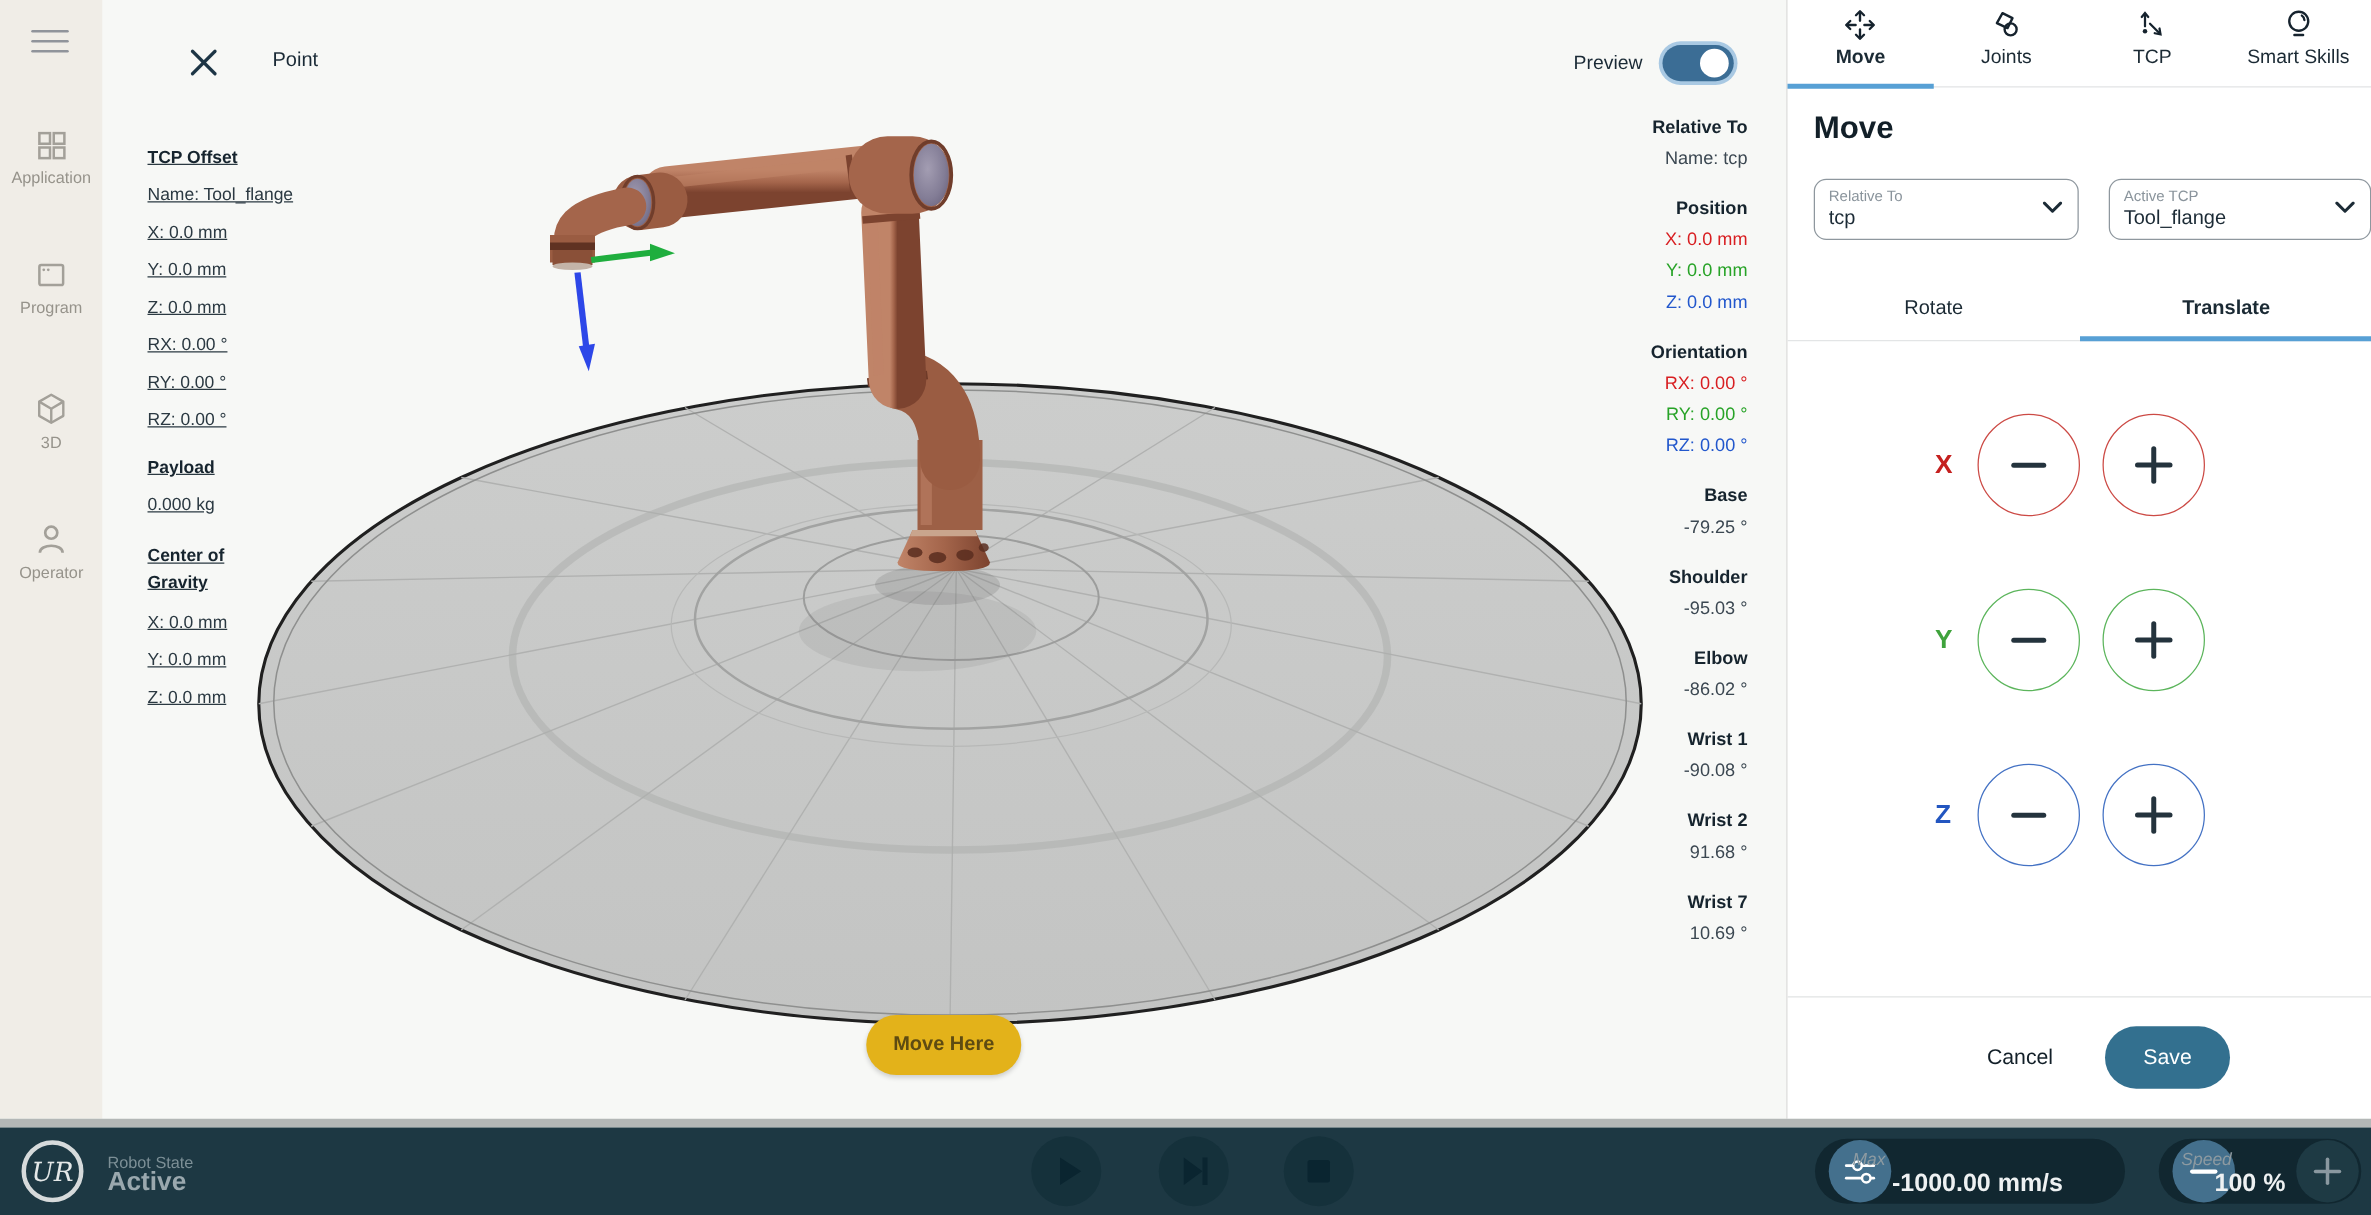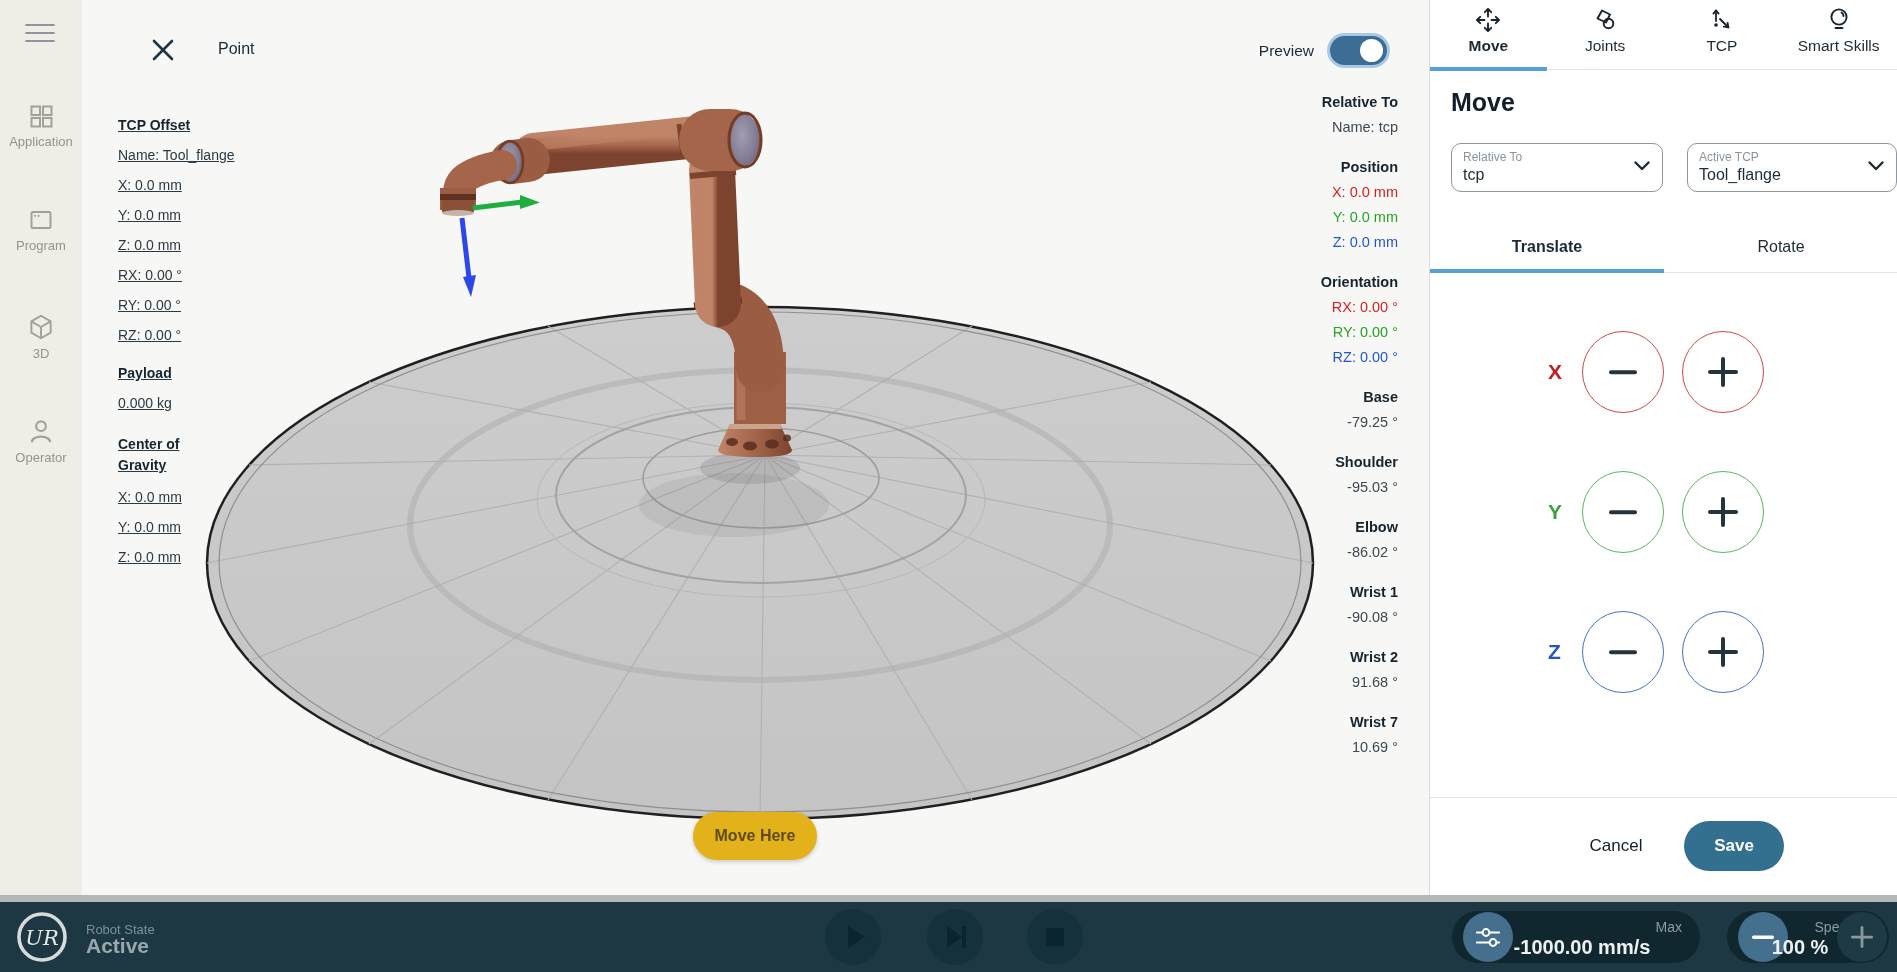--- a/index.html
+++ b/index.html
@@ -74,35 +74,35 @@
   .row-x .jog-btn { border:1.6px solid #cc4a45; }
   .row-y .jog-btn { border:1.6px solid #5cb55c; }
   .row-z .jog-btn { border:1.6px solid #4472c4; }
   .jog-btn .g { position:absolute; left:50%; top:50%; transform:translate(-50%,-50%); }
   .gbar { background:#24333d; border-radius:2px; }
 
   .panel-divider { position:absolute; top:797px; left:0; width:468px; height:1px; background:#e1e3e4; }
   .cancel-btn { position:absolute; left:150px; top:829px; width:72px; height:34px; background:none; border:none;
     font-family:inherit; font-size:17px; font-weight:normal; color:#121f28; cursor:pointer; }
   .save-btn { position:absolute; left:254px; top:821px; width:100px; height:50px; border:none; border-radius:25px;
-    background:#33708f; color:#ffffff; font-family:inherit; font-size:17px; font-weight:bold; cursor:pointer; }
+    background:#33708f; color:#ffffff; font-family:inherit; font-size:17px; font-weight:normal; cursor:pointer; }
 
   
   .gray-strip { position:absolute; top:895px; left:0; width:1897px; height:7px; background:#b3b7b6; }
   .bottombar { position:absolute; top:902px; left:0; width:1897px; height:70px; background:#1d3843; }
   .ur-logo { position:absolute; left:16px; top:9px; }
   .rs-label { position:absolute; left:86px; top:20px; font-size:13px; color:#7c8f96; }
   .rs-value { position:absolute; left:86px; top:32px; font-size:21px; font-weight:bold; color:#9aa8ae; }
   .pb-btn { position:absolute; top:7px; width:56px; height:56px; border-radius:50%; background:#15313b; border:none; cursor:pointer; }
   .pb-play { left:825px; } .pb-skip { left:927px; } .pb-stop { left:1027px; }
   .pill { position:absolute; top:9px; height:52px; border-radius:26px; background:#112730; }
   .pill-max { left:1452px; width:248px; }
   .pill-speed { left:1727px; width:162px; }
   .blue-circle { position:absolute; left:11px; top:1px; width:50px; height:50px; border-radius:50%; background:#44708d; border:none; cursor:pointer; }
-  .pill .plabel { position:absolute; top:8px; width:100%; text-align:right; font-size:14px; color:#8d9aa1; }
+  .pill .plabel { position:absolute; top:8px; width:100%; text-align:left; font-size:14px; color:#8d9aa1;font-style:italic; }
   .pill .pvalue { position:absolute; top:25px; width:100%; text-align:center; font-size:20px; font-weight:bold; color:#eef1f2; }
   .pill-max .plabel, .pill-max .pvalue { left:30px; width:200px; }
   .pill-speed .plabel, .pill-speed .pvalue { left:18px; width:110px; }
   .plus-circle { position:absolute; right:2px; top:1px; width:50px; height:50px; border-radius:50%; background:#1e3a44; border:none; cursor:pointer; }
 </style>
 </head>
 <body>
 
 <div class="app">
   <div class="main">
@@ -407,22 +407,22 @@
       </div>
       <div class="dropdown dd2">
         <span class="dlabel">Active TCP</span>
         <span class="dvalue">Tool_flange</span>
         <svg width="16" height="10" viewBox="0 0 16 10">
           <polyline points="1.5,1.5 8,8 14.5,1.5" fill="none" stroke="#1c2b36" stroke-width="2.4" stroke-linecap="round" stroke-linejoin="round"></polyline>
         </svg>
       </div>
 
       <div class="subtabs">
+        <div class="subtab">Rotate</div>
         <div class="subtab active">Translate</div>
-        <div class="subtab">Rotate</div>
       </div>
 
       <div class="jog-row row-x">
         <span class="axis">X</span>
         <button class="jog-btn jog-minus">
           <span class="g">
               <span class="gbar" style="display:block;width:28px;height:3.5px;"></span>
             </span>
         </button>
         <button class="jog-btn jog-plus">

